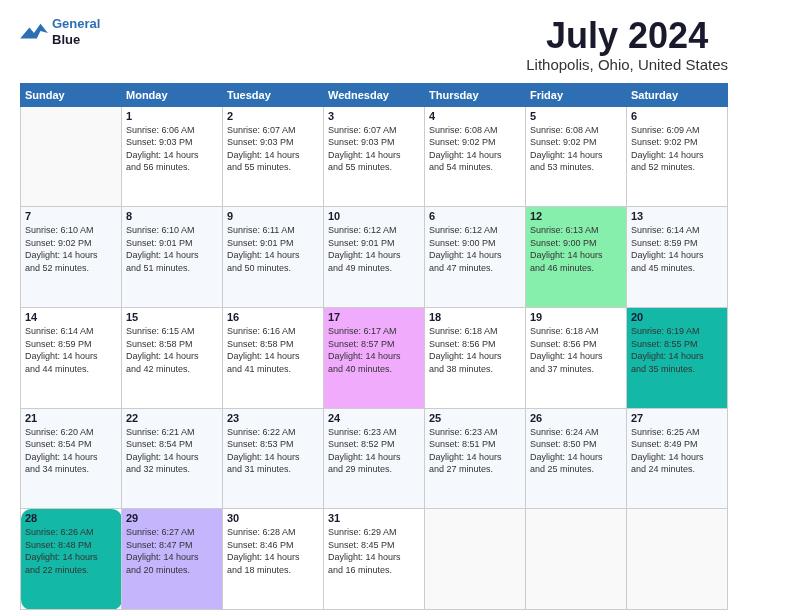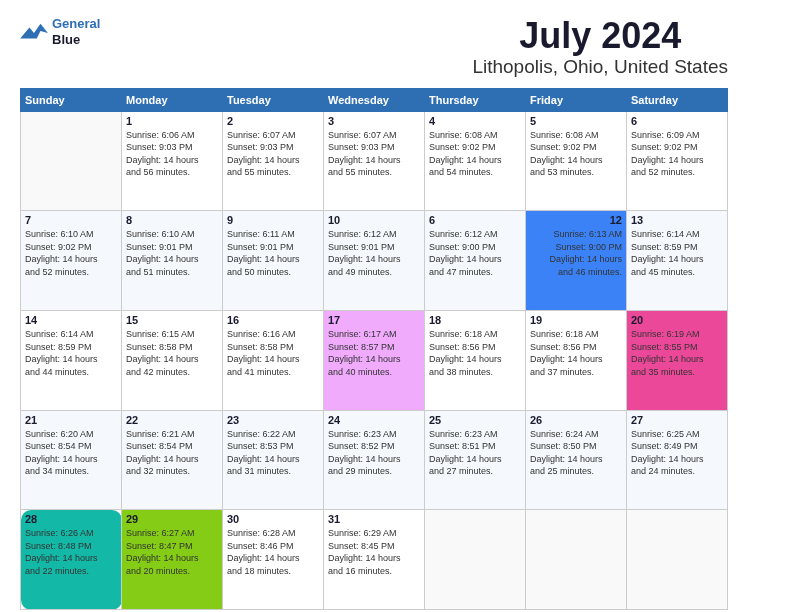--- a/index.html
+++ b/index.html
@@ -44,21 +44,21 @@
     .title-section {
       text-align: center;
     }
     .main-title {
       font-size: 36px;
       font-weight: bold;
       color: #1a1a2e;
       line-height: 1.1;
     }
     .subtitle {
-      font-size: 19px;
+      font-size: 15px;
       color: #333;
     }
     .calendar {
       flex: 1;
       border-collapse: collapse;
       width: 100%;
       font-size: 10px;
     }
     .calendar th {
       background: #2e6fb4;
@@ -167,21 +167,21 @@
             <div class="day-info">Sunrise: 6:11 AM<br>Sunset: 9:01 PM<br>Daylight: 14 hours<br>and 50 minutes.</div>
           </td>
           <td style="background: rgb(245, 248, 252);">
             <span class="day-number">10</span>
             <div class="day-info">Sunrise: 6:12 AM<br>Sunset: 9:01 PM<br>Daylight: 14 hours<br>and 49 minutes.</div>
           </td>
           <td style="background: rgb(245, 248, 252);">
             <span class="day-number">6</span>
             <div class="day-info">Sunrise: 6:12 AM<br>Sunset: 9:00 PM<br>Daylight: 14 hours<br>and 47 minutes.</div>
           </td>
-          <td style="background: #3b82f6; text-align: right;">
+          <td style="background: #86efac;">
             <span class="day-number">12</span>
             <div class="day-info">Sunrise: 6:13 AM<br>Sunset: 9:00 PM<br>Daylight: 14 hours<br>and 46 minutes.</div>
           </td>
           <td style="background: rgb(245, 248, 252);">
             <span class="day-number">13</span>
             <div class="day-info">Sunrise: 6:14 AM<br>Sunset: 8:59 PM<br>Daylight: 14 hours<br>and 45 minutes.</div>
           </td>
         </tr>
         <tr style="background: rgb(255, 255, 255);">
           <td style="background: rgb(255, 255, 255);">
@@ -201,21 +201,21 @@
             <div class="day-info">Sunrise: 6:17 AM<br>Sunset: 8:57 PM<br>Daylight: 14 hours<br>and 40 minutes.</div>
           </td>
           <td style="background: rgb(255, 255, 255);">
             <span class="day-number">18</span>
             <div class="day-info">Sunrise: 6:18 AM<br>Sunset: 8:56 PM<br>Daylight: 14 hours<br>and 38 minutes.</div>
           </td>
           <td style="background: rgb(255, 255, 255);">
             <span class="day-number">19</span>
             <div class="day-info">Sunrise: 6:18 AM<br>Sunset: 8:56 PM<br>Daylight: 14 hours<br>and 37 minutes.</div>
           </td>
-          <td style="background: #ec4899; margin-left: 35px;">
+          <td style="background: #14b8a6; margin-left: 35px;">
             <span class="day-number">20</span>
             <div class="day-info">Sunrise: 6:19 AM<br>Sunset: 8:55 PM<br>Daylight: 14 hours<br>and 35 minutes.</div>
           </td>
         </tr>
         <tr style="background: rgb(245, 248, 252);">
           <td style="background: rgb(245, 248, 252);">
             <span class="day-number">21</span>
             <div class="day-info">Sunrise: 6:20 AM<br>Sunset: 8:54 PM<br>Daylight: 14 hours<br>and 34 minutes.</div>
           </td>
           <td style="background: rgb(245, 248, 252);">
@@ -241,21 +241,21 @@
           <td style="background: rgb(245, 248, 252);">
             <span class="day-number">27</span>
             <div class="day-info">Sunrise: 6:25 AM<br>Sunset: 8:49 PM<br>Daylight: 14 hours<br>and 24 minutes.</div>
           </td>
         </tr>
         <tr style="background: rgb(255, 255, 255);">
           <td style="background: #14b8a6; border-radius: 10px;">
             <span class="day-number">28</span>
             <div class="day-info">Sunrise: 6:26 AM<br>Sunset: 8:48 PM<br>Daylight: 14 hours<br>and 22 minutes.</div>
           </td>
-          <td style="background: #84cc16;">
+          <td style="background: #c4b5fd;">
             <span class="day-number">29</span>
             <div class="day-info">Sunrise: 6:27 AM<br>Sunset: 8:47 PM<br>Daylight: 14 hours<br>and 20 minutes.</div>
           </td>
           <td style="background: rgb(255, 255, 255);">
             <span class="day-number">30</span>
             <div class="day-info">Sunrise: 6:28 AM<br>Sunset: 8:46 PM<br>Daylight: 14 hours<br>and 18 minutes.</div>
           </td>
           <td style="background: rgb(255, 255, 255);">
             <span class="day-number">31</span>
             <div class="day-info">Sunrise: 6:29 AM<br>Sunset: 8:45 PM<br>Daylight: 14 hours<br>and 16 minutes.</div>

